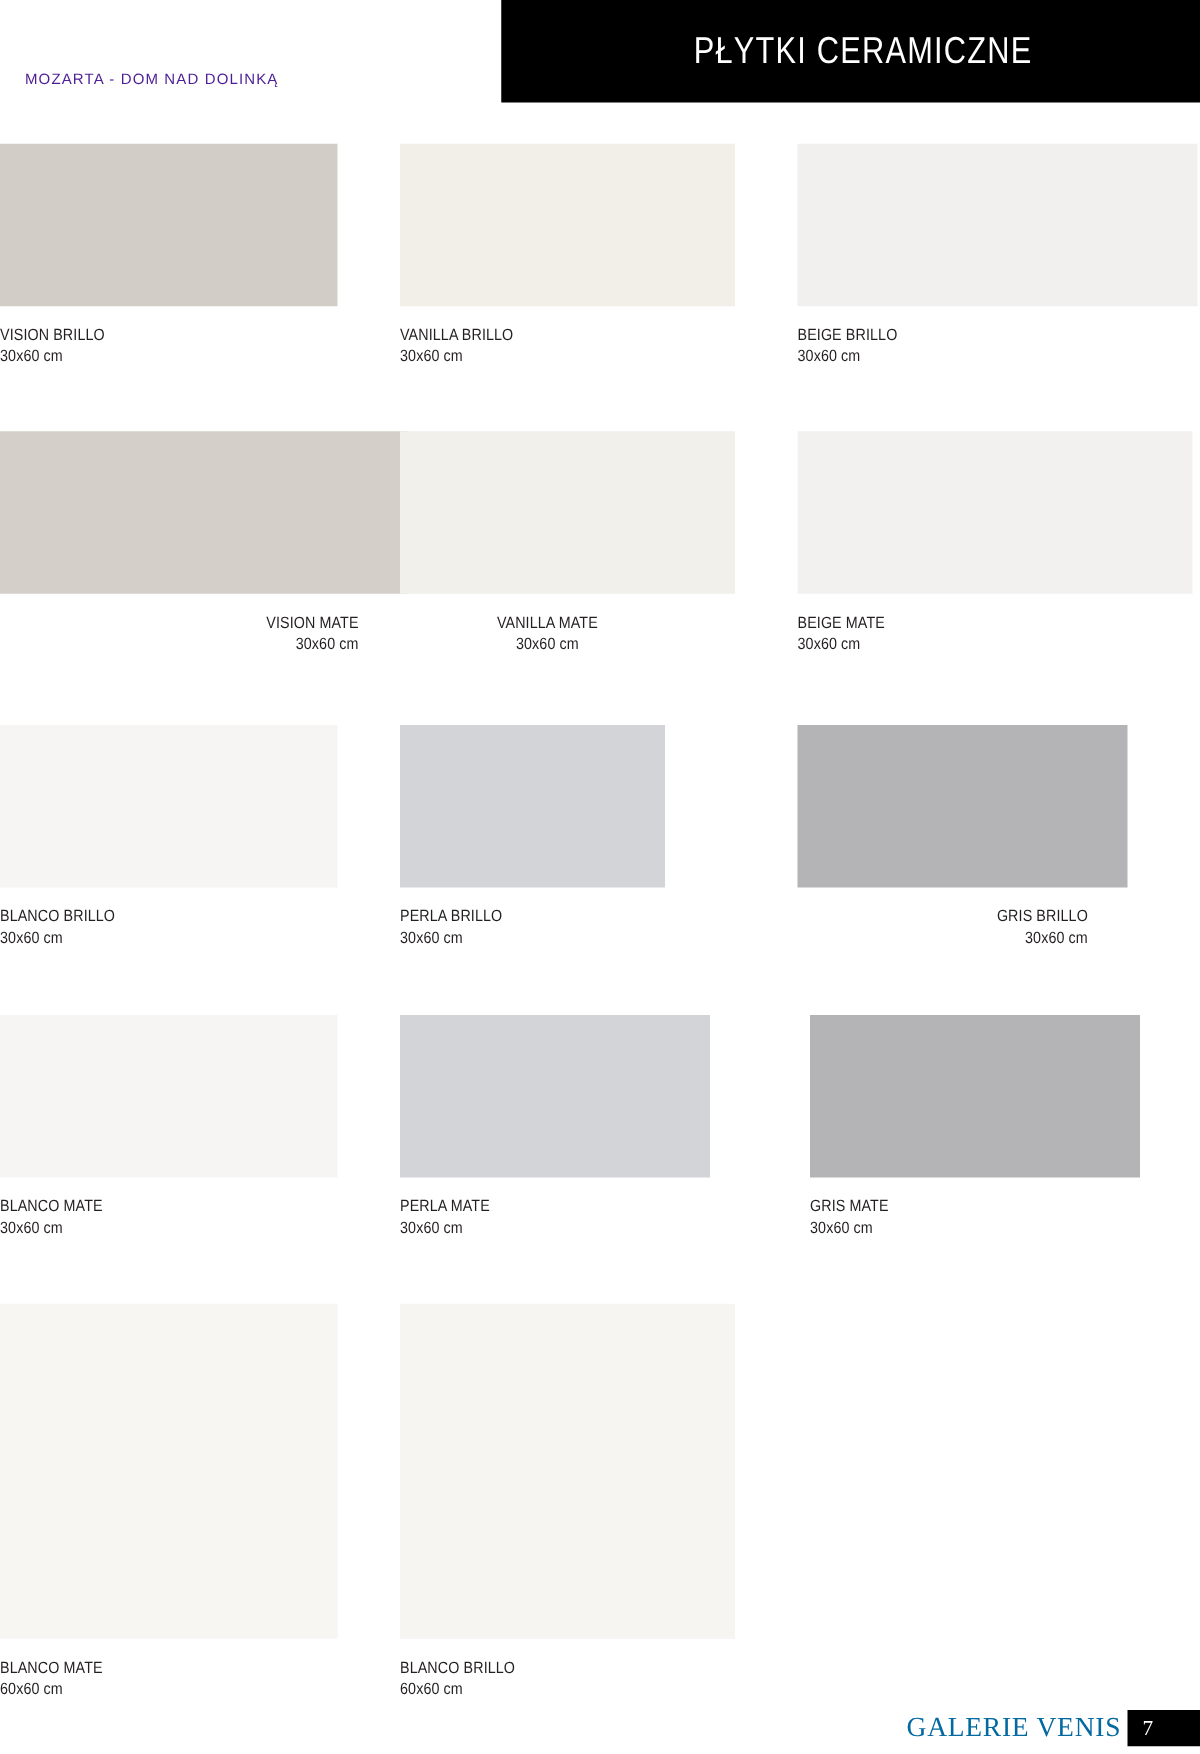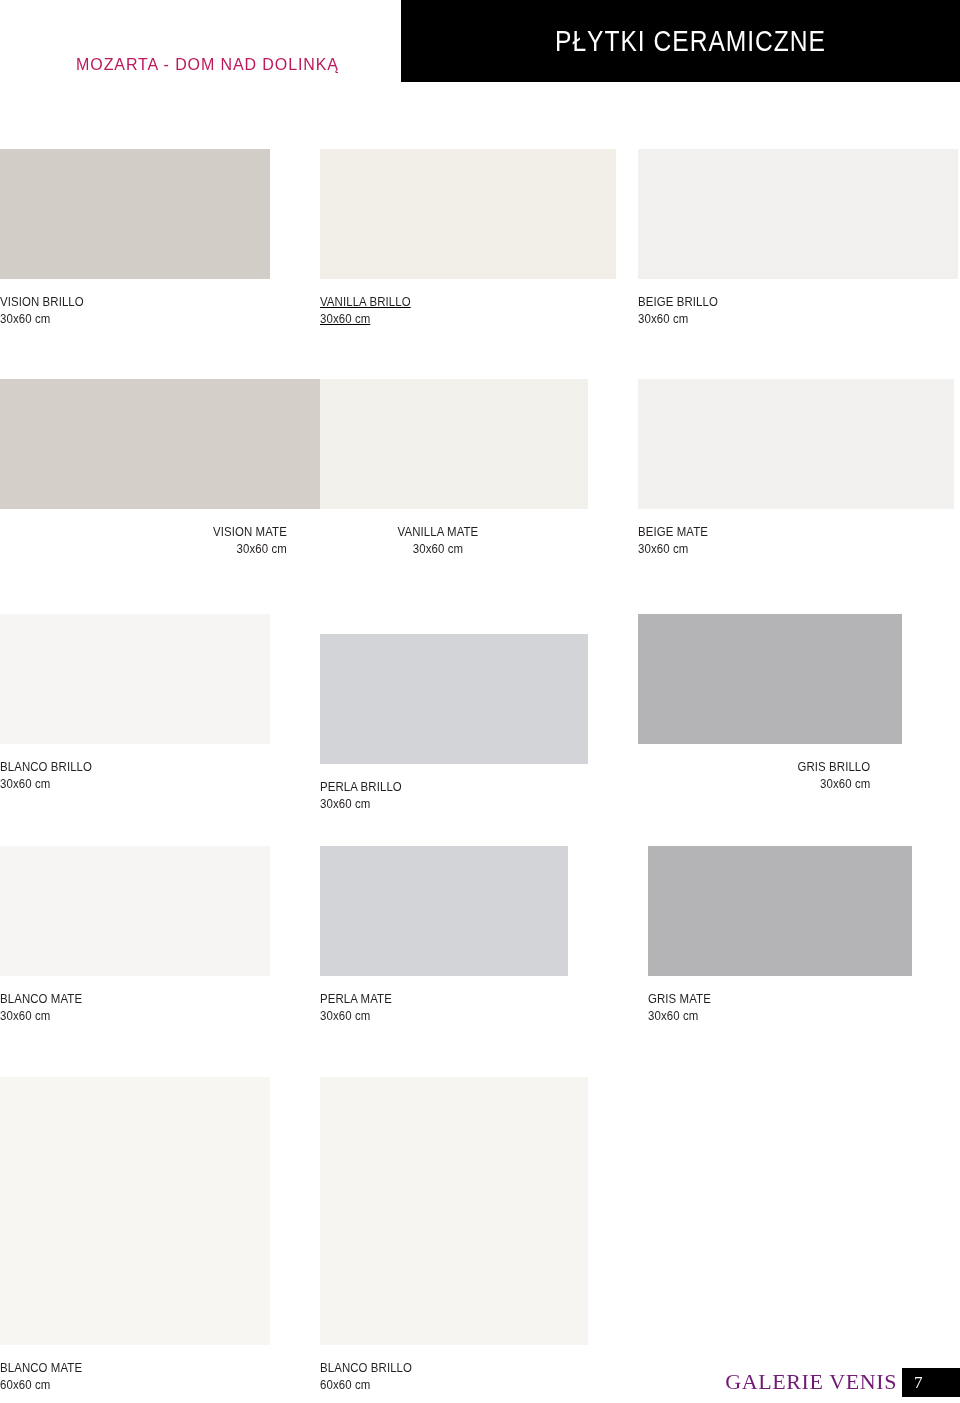--- a/index.html
+++ b/index.html
@@ -48,40 +48,39 @@
     justify-content: center;
     transform: scaleX(0.82);
     transform-origin: center center;
     white-space: nowrap;
   }
   #header-subtitle {
     position: absolute;
     left: 0;
     top: 56px;
     width: 375px;
-    text-align: center;
-    color: #be185d;
-    font-family: "Liberation Sans", sans-serif;
-    font-size: 16px;
+    text-align: left;
+    color: #4c1d95;
+    font-family: "Liberation Sans", sans-serif;
+    font-size: 12px;
     font-weight: 400;
     letter-spacing: 0.9px;
     white-space: nowrap;
   }
 
   
   #tile-grid {
     position: absolute;
     left: 0;
     top: 0;
     width: 960px;
     height: 1403px;
   }
   .tile-cell {
     position: absolute;
-    margin-top: 34px;
   }
   .tile-swatch {
     width: 100%;
     background: #eeeeee;
   }
   .tile-label {
     margin-top: 15px;
     font-family: "Liberation Sans", sans-serif;
     font-size: 13px;
     font-weight: 400;
@@ -113,21 +112,21 @@
     width: 960px;
     height: 35px;
   }
   #footer-brand {
     position: absolute;
     right: 63px;
     top: 0px;
     font-family: "Liberation Serif", serif;
     font-size: 22px;
     font-weight: 400;
-    color: #701a75;
+    color: #0369a1;
     letter-spacing: 0.6px;
     white-space: nowrap;
     line-height: 28px;
     margin-left: 40px;
   }
   #footer-page-box {
     position: absolute;
     right: 0;
     top: 0;
     width: 58px;
@@ -158,21 +157,21 @@
   <div id="header-title">PŁYTKI CERAMICZNE</div>
   <div id="header-subtitle">MOZARTA - DOM NAD DOLINKĄ</div>
 </div>
 
 <div id="tile-grid">
     <div class="tile-cell" style="left: 0px; top: 115px; width: 270px;">
       <div class="tile-swatch" style="height: 130px; background: rgb(210, 205, 198);"></div>
       <div class="tile-label">VISION BRILLO</div>
       <div class="tile-size">30x60 cm</div>
     </div>
-    <div class="tile-cell" style="left: 320px; top: 115px; width: 296px; text-decoration: underline;">
+    <div class="tile-cell" style="left: 320px; top: 115px; width: 268px;">
       <div class="tile-swatch" style="height: 130px; background: rgb(241, 239, 232);"></div>
       <div class="tile-label">VANILLA BRILLO</div>
       <div class="tile-size">30x60 cm</div>
     </div>
     <div class="tile-cell" style="left: 638px; top: 115px; width: 320px;">
       <div class="tile-swatch" style="height: 130px; background: rgb(242, 240, 238);"></div>
       <div class="tile-label">BEIGE BRILLO</div>
       <div class="tile-size">30x60 cm</div>
     </div>
     <div class="tile-cell" style="left: 0px; top: 345px; width: 326px; text-align: right;">
@@ -188,21 +187,21 @@
     <div class="tile-cell" style="left: 638px; top: 345px; width: 316px;">
       <div class="tile-swatch" style="height: 130px; background: rgb(242, 241, 239);"></div>
       <div class="tile-label">BEIGE MATE</div>
       <div class="tile-size">30x60 cm</div>
     </div>
     <div class="tile-cell" style="left: 0px; top: 580px; width: 270px;">
       <div class="tile-swatch" style="height: 130px; background: rgb(247, 245, 243);"></div>
       <div class="tile-label">BLANCO BRILLO</div>
       <div class="tile-size">30x60 cm</div>
     </div>
-    <div class="tile-cell" style="left: 320px; top: 600px; width: 268px;">
+    <div class="tile-cell" style="left: 320px; top: 580px; width: 212px;">
       <div class="tile-swatch" style="height: 130px; background: rgb(210, 212, 216);"></div>
       <div class="tile-label">PERLA BRILLO</div>
       <div class="tile-size">30x60 cm</div>
     </div>
     <div class="tile-cell" style="left: 638px; top: 580px; width: 264px; text-align: right;">
       <div class="tile-swatch" style="height: 130px; background: rgb(180, 180, 182);"></div>
       <div class="tile-label">GRIS BRILLO</div>
       <div class="tile-size">30x60 cm</div>
     </div>
     <div class="tile-cell" style="left: 0px; top: 812px; width: 270px;">

